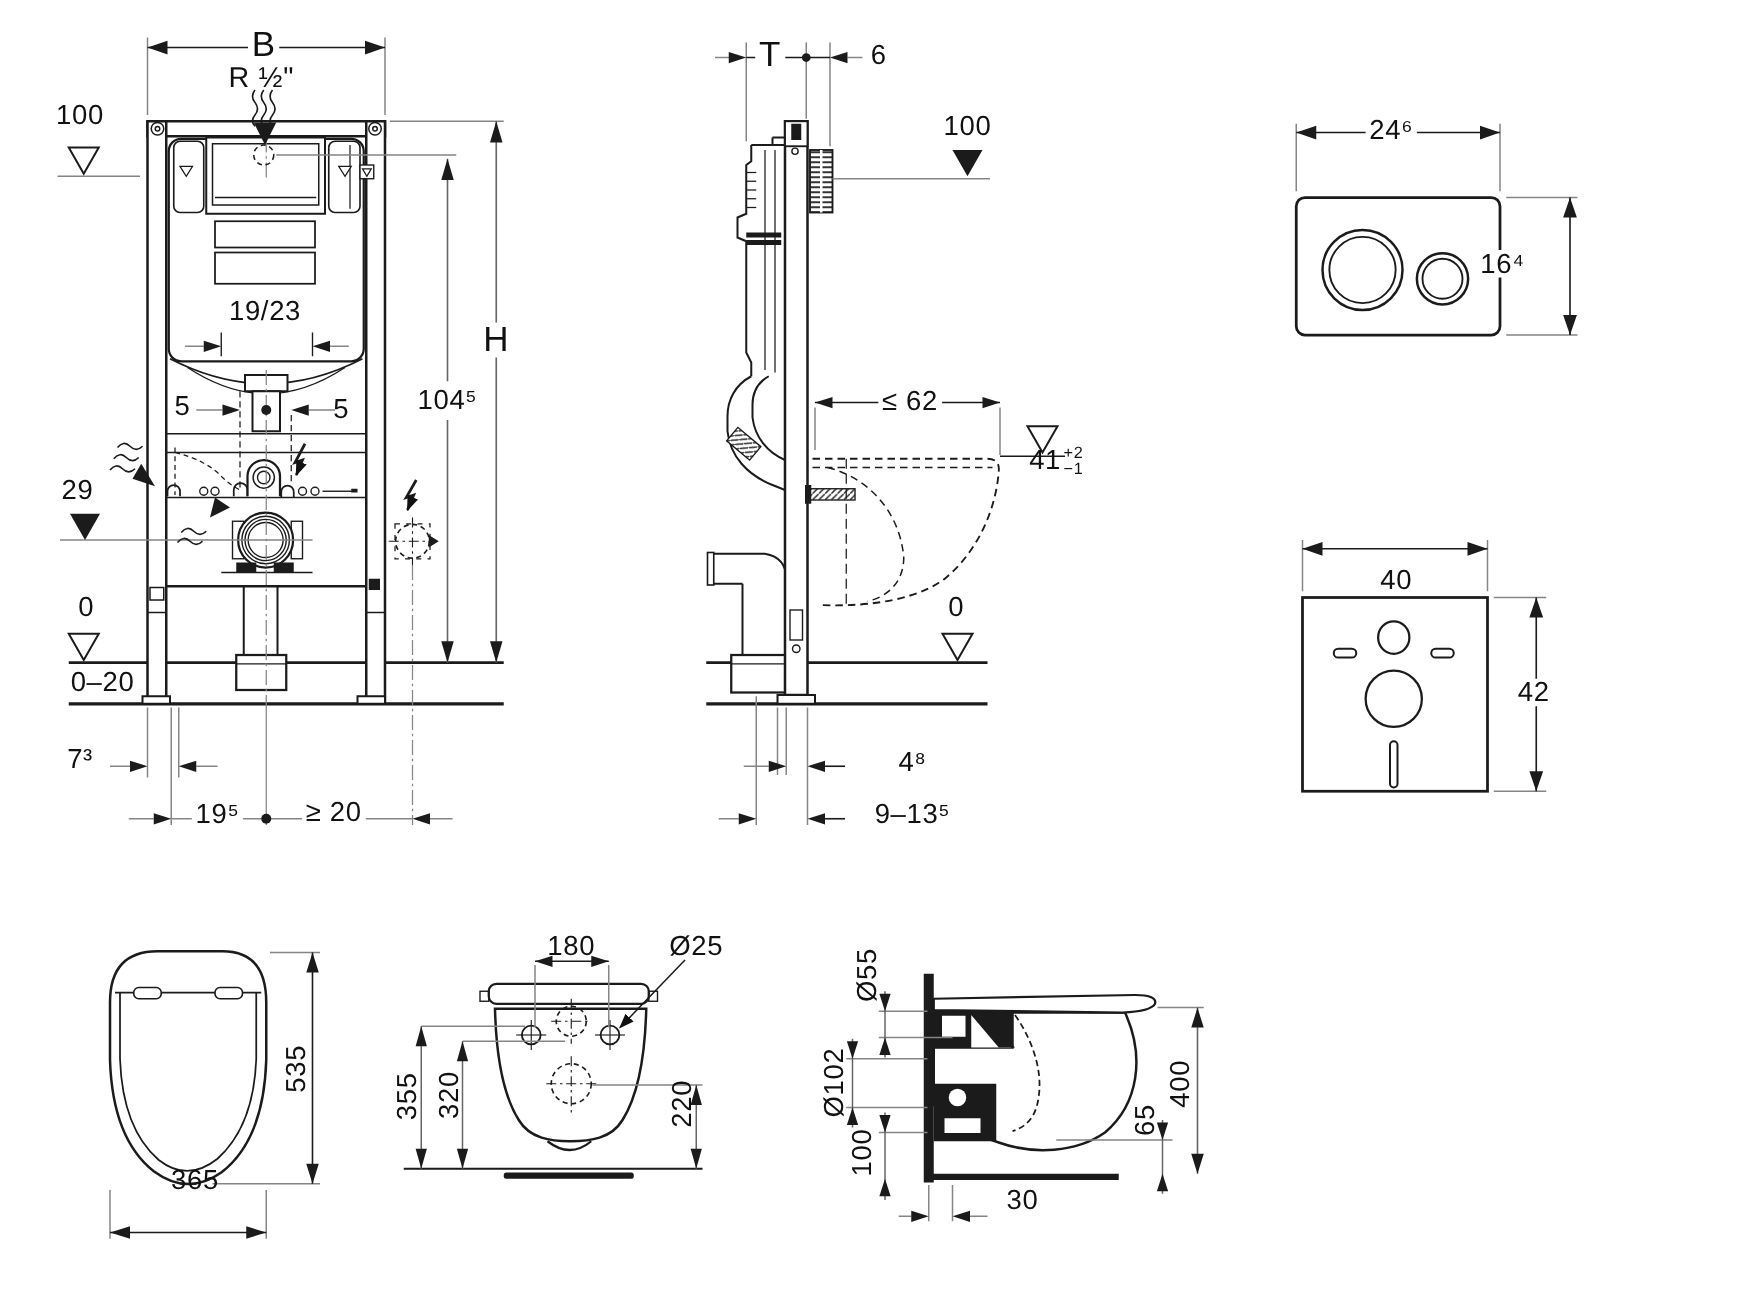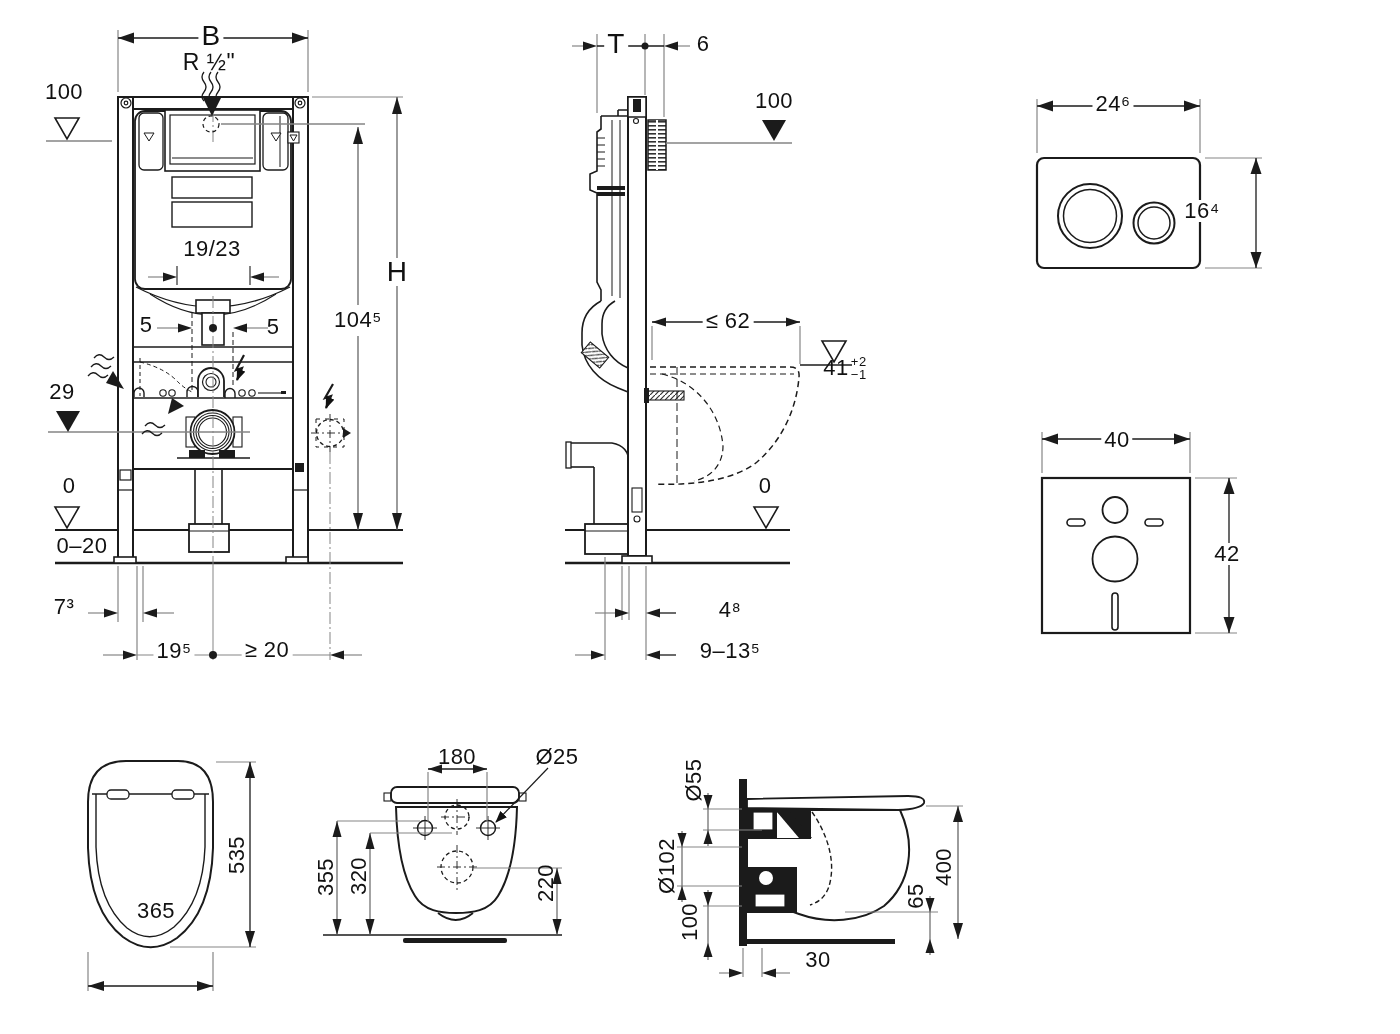--- a/index.html
+++ b/index.html
@@ -460,27 +460,27 @@
   <div class="lbl" style="left:730px;top:610px">4⁸</div>
   <div class="lbl" style="left:730px;top:651px">9–13⁵</div>
 </div>
 
 <div>
   <div class="lbl bg" style="left:1113px;top:104px">24⁶</div>
   <div class="lbl bg" style="left:1202px;top:211px">16⁴</div>
 </div>
 
 <div>
-  <div class="lbl bg" style="left:1117px;top:440px">40</div>
+  <div class="lbl bg" style="left:1117px;top:464px">40</div>
   <div class="lbl bg" style="left:1227px;top:554px">42</div>
 </div>
 
 <div>
   <div class="lbl rot" style="left:237px;top:855px">535</div>
-  <div class="lbl" style="left:156px;top:911px">365</div>
+  <div class="lbl" style="left:156px;top:944px">365</div>
 </div>
 
 <div>
   <div class="lbl" style="left:457px;top:757px">180</div>
   <div class="lbl" style="left:557px;top:757px">Ø25</div>
   <div class="lbl rot" style="left:326px;top:877px">355</div>
   <div class="lbl rot" style="left:359px;top:876px">320</div>
   <div class="lbl rot" style="left:546px;top:883px">220</div>
 </div>
 

